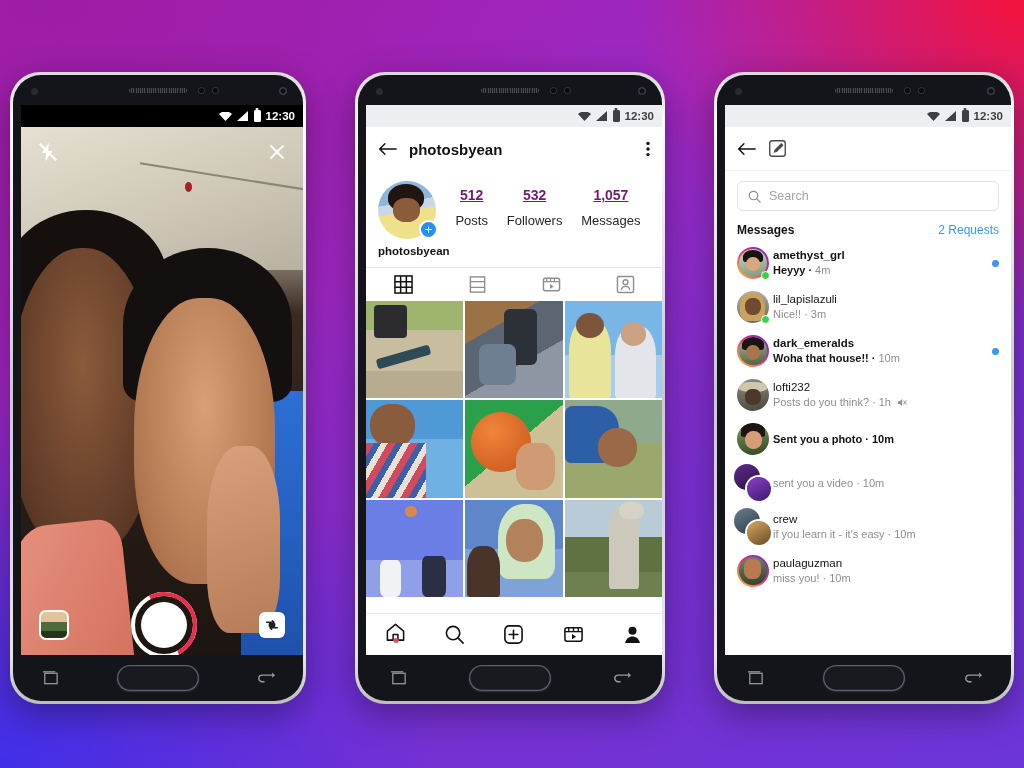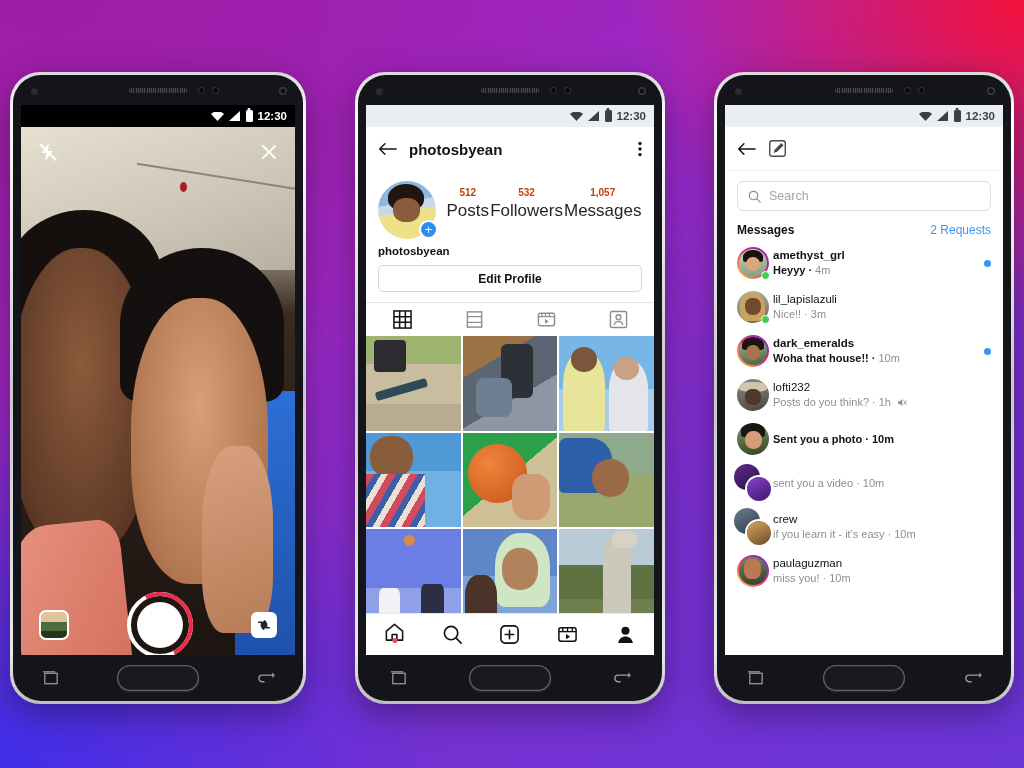--- a/index.html
+++ b/index.html
@@ -12,21 +12,21 @@
       radial-gradient(ellipse 90% 90% at 5% 0%, #9d1ea6 0%, rgba(157,30,166,0) 60%),
       linear-gradient(150deg,#a31fb0 0%,#9c28c4 35%,#7a2fd0 65%,#6b35d8 100%);
     position:relative;
   }
 
   
   .phone { position:absolute; border-radius:30px;
     background:linear-gradient(180deg,#d8d8d8,#ffffff 8%,#c9c9c9 50%,#e8e8e8 92%,#bdbdbd);
     padding:3px; box-shadow:0 10px 34px rgba(0,0,0,.35); }
   .phone-inner { width:100%; height:100%; background:#14151a; border-radius:28px;
-    padding:30px 8px 46px 8px; position:relative; overflow:hidden; }
+    padding:30px 0 46px 8px; position:relative; overflow:hidden; }
   .screen { width:100%; height:100%; background:#fff; overflow:hidden; position:relative; }
 
   .speaker { position:absolute; top:13px; left:50%; transform:translateX(-50%);
     width:58px; height:5px; border-radius:3px;
     background:repeating-linear-gradient(90deg,#4a4a50 0 1px,#1b1c20 1px 2.2px); }
   .sensor { position:absolute; top:12px; width:7px; height:7px; border-radius:50%;
     background:#0a0a0c; box-shadow:inset 0 0 0 1px #32333a; }
   .sensor.a { left:calc(50% + 40px); } .sensor.b { left:calc(50% + 54px); }
   .frontcam { position:absolute; top:12px; right:16px; width:8px; height:8px; border-radius:50%;
     background:#101116; box-shadow:inset 0 0 0 1.5px #3b3c45; }
@@ -107,22 +107,22 @@
   .pf-avatar:before { content:""; position:absolute; left:18%; top:6%; width:62%; height:46%;
     border-radius:50% 50% 42% 42%; background:#20160f; }
   .pf-avatar:after { content:""; position:absolute; left:26%; top:30%; width:46%; height:40%;
     border-radius:46%; background:#8b5c3b; }
   .pf-plus { position:absolute; right:-2px; bottom:0px; width:19px; height:19px; border-radius:50%;
     background:#2b8ef5; border:2px solid #fff; color:#fff; font-size:13px; line-height:15px;
     text-align:center; font-weight:400; }
   .pf-username { font-size:11.5px; font-weight:700; color:#121212; margin-top:6px; }
   .pf-stats { display:flex; flex:1; justify-content:space-around; padding-top:6px; }
   .pf-stat { text-align:center; }
-  .pf-stat-num { font-size:10px; font-weight:700; color:#c2410c; }
-  .pf-stat-lbl { font-size:17px; color:#262626; margin-top:3px;text-align:right; }
+  .pf-stat-num { font-size:14px; font-weight:700; color:#701a75;text-decoration:underline; }
+  .pf-stat-lbl { font-size:13px; color:#262626; margin-top:10px;text-align:right; }
   .pf-edit { margin:8px 12px 0 12px; height:27px; border:1px solid #d6d6d6; border-radius:5px;
     display:flex; align-items:center; justify-content:center; font-size:12px; font-weight:700;
     color:#121212; background:#fff; }
   .pf-tabs { display:flex; margin-top:10px; border-top:1px solid #e4e4e4; height:34px; }
   .pf-tab { flex:1; display:flex; align-items:center; justify-content:center; }
   .pf-grid { display:grid; grid-template-columns:repeat(3,1fr); gap:2px; }
   .pf-cell { aspect-ratio:1/1; overflow:hidden; position:relative; }
   .pf-bottomnav { position:absolute; bottom:0; left:0; right:0; height:42px; background:#fff;
     border-top:1px solid #e8e8e8; display:flex; align-items:center; justify-content:space-around; }
   .nav-badge { position:absolute; bottom:4px; left:50%; transform:translateX(-50%);
@@ -279,21 +279,20 @@
           <div class="pf-stat">
             <div class="pf-stat-num">1,057</div>
             <div class="pf-stat-lbl">Messages</div>
           </div>
         </div>
       </div>
       <div style="padding:0 12px;">
         <div class="pf-username">photosbyean</div>
       </div>
 
-      <div class="pf-edit">Edit Profile</div>
 
       <div class="pf-tabs">
         <div class="pf-tab">
           <svg width="19" height="19" viewBox="0 0 20 20">
             <rect x="1" y="1" width="18" height="18" stroke="#121212" stroke-width="1.6" fill="none"></rect>
             <path d="M7 1v18M13 1v18M1 7h18M1 13h18" stroke="#121212" stroke-width="1.6"></path>
           </svg>
         </div>
         <div class="pf-tab">
           <svg width="19" height="19" viewBox="0 0 20 20">

